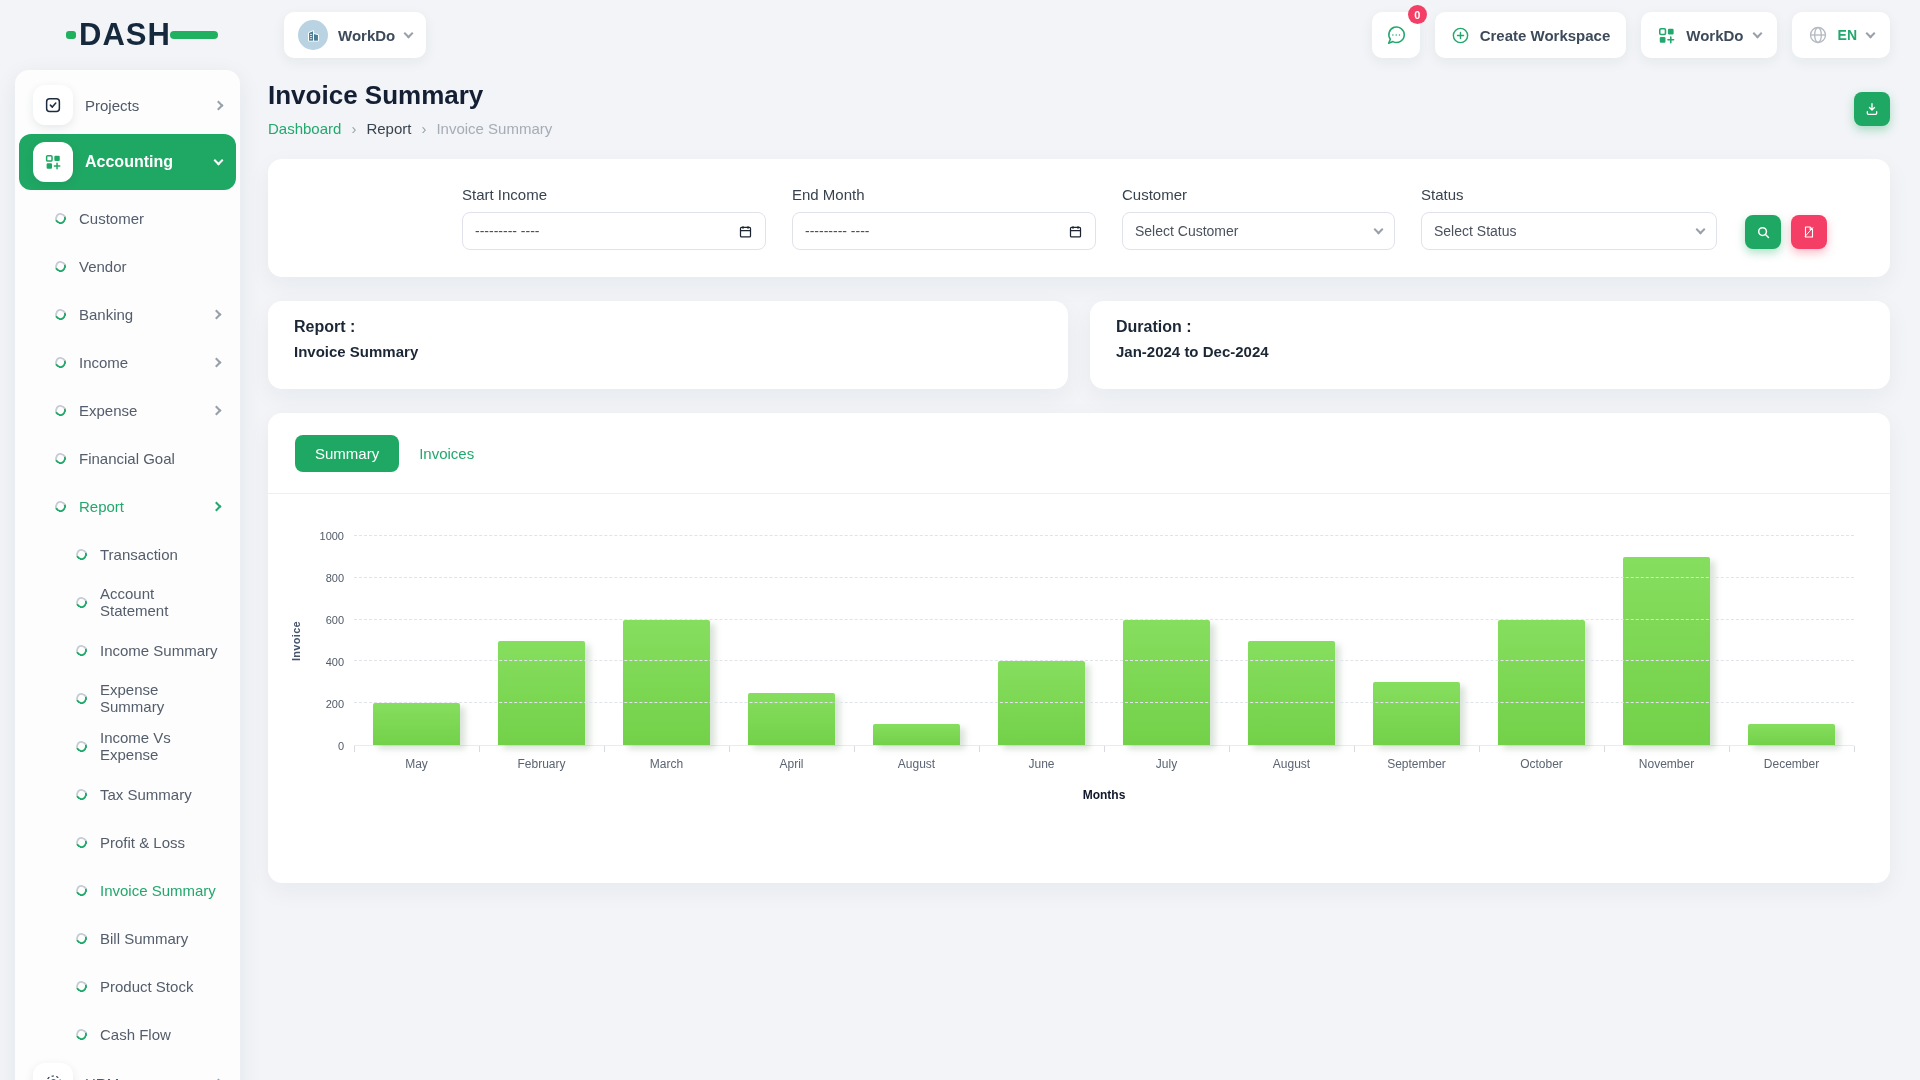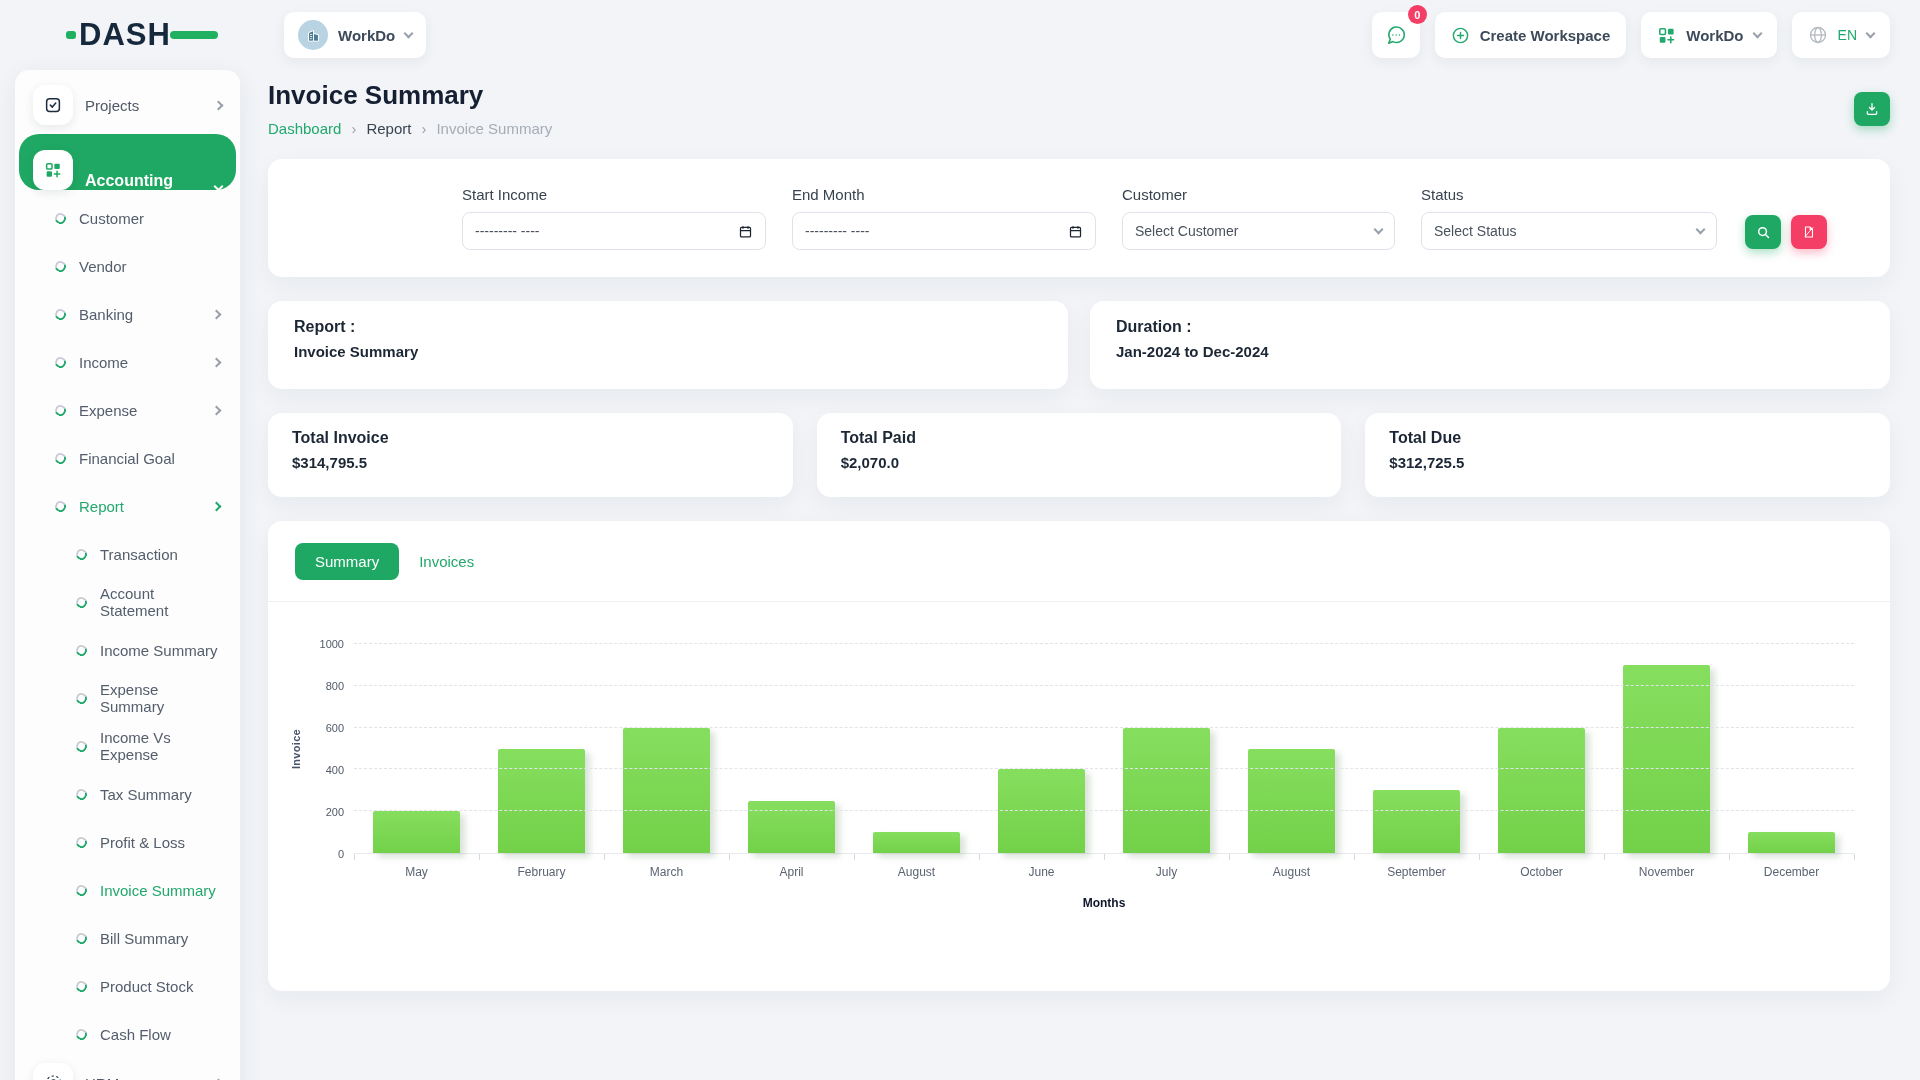--- a/index.html
+++ b/index.html
@@ -21,38 +21,38 @@
           display:flex; align-items:center; height:46px; padding:0 16px; gap:10px; cursor:pointer; }
   .ws-select { margin-left:27px; padding:0 14px; }
   .ws-avatar { width:30px; height:30px; border-radius:50%; background:#b9d3e2; display:flex; align-items:center; justify-content:center; }
   .ws-name { font-size:15px; font-weight:bold; color:#3c4a5a; }
   .topbar-right { margin-left:auto; display:flex; align-items:center; gap:15px; }
   .notif { width:48px; justify-content:center; position:relative; padding:0; }
   .badge { position:absolute; top:-7px; right:-7px; min-width:19px; height:19px; border-radius:50%;
            background:#f43e65; color:#fff; font-size:11px; font-weight:bold;
            display:flex; align-items:center; justify-content:center; }
   .pill-label { font-size:15px; color:#3c4a5a; font-weight:bold; }
-  .lang-label { font-size:14px; color:#22a86d; font-weight:normal; }
+  .lang-label { font-size:14px; color:#22a86d; font-weight:bold; }
   .chev { width:7px; height:7px; border-right:2px solid #97a0ab; border-bottom:2px solid #97a0ab; display:inline-block; }
   .chev.right { transform:rotate(-45deg); }
   .chev.down  { transform:rotate(45deg); margin-top:-3px; }
   .chev.white { border-color:#fff; }
   .chev.green { border-color:#22a86d; }
 
   
   .layout { display:flex; align-items:flex-start; }
 
   
   .sidebar { width:225px; margin-left:15px; background:#fdfdfd; border-radius:14px;
              box-shadow:0 6px 24px rgba(30,45,70,.07); padding:10px 4px 6px; }
   .s-item { height:50px; display:flex; align-items:center; gap:12px; padding:0 14px; cursor:pointer; }
   .s-label { font-size:15px; color:#4f5866; flex:1; }
   .icon-card { width:40px; height:40px; border-radius:12px; background:#fff;
                box-shadow:0 3px 10px rgba(30,45,70,.10); display:flex; align-items:center; justify-content:center; flex:none; }
-  .s-item.active { background:#1fa863; border-radius:20px; height:56px; margin:4px 0;align-items:flex-end; }
+  .s-item.active { background:#1fa863; border-radius:12px; height:56px; margin:4px 0; }
   .s-item.active .s-label { color:#fff; font-weight:bold; font-size:16px; }
   .s-sub { list-style:none; margin:0; padding:0; }
   .s-sub li { height:48px; display:flex; align-items:center; gap:13px; padding:0 16px 0 36px; font-size:15px; color:#545d6b; cursor:pointer; }
   .s-sub li.deep { padding-left:57px; }
   .s-sub li .txt { flex:1; }
   .s-sub li.green-item, .s-sub li.green-item .txt { color:#22a86d; }
   .bullet { width:11px; height:11px; border-radius:50%; border:2px solid #c7ccd4;
             border-bottom-color:#22a86d; border-right-color:#22a86d; transform:rotate(25deg); flex:none; }
 
   
@@ -378,34 +378,20 @@
       <section class="card info-card">
         <div class="info-label">Report :</div>
         <div class="info-value">Invoice Summary</div>
       </section>
       <section class="card info-card">
         <div class="info-label">Duration :</div>
         <div class="info-value">Jan-2024 to Dec-2024</div>
       </section>
     </div>
 
-    <div class="stats-row">
-      <section class="card stat-card">
-        <div class="info-label">Total Invoice</div>
-        <div class="info-value">$314,795.5</div>
-      </section>
-      <section class="card stat-card">
-        <div class="info-label">Total Paid</div>
-        <div class="info-value">$2,070.0</div>
-      </section>
-      <section class="card stat-card">
-        <div class="info-label">Total Due</div>
-        <div class="info-value">$312,725.5</div>
-      </section>
-    </div>
 
     <section class="card chart-card">
       <div class="tabs">
         <span class="tab-active">Summary</span>
         <span class="tab-plain">Invoices</span>
       </div>
       <div class="tab-divider"></div>
 
       <div class="chart-wrap">
         <div class="chart">

